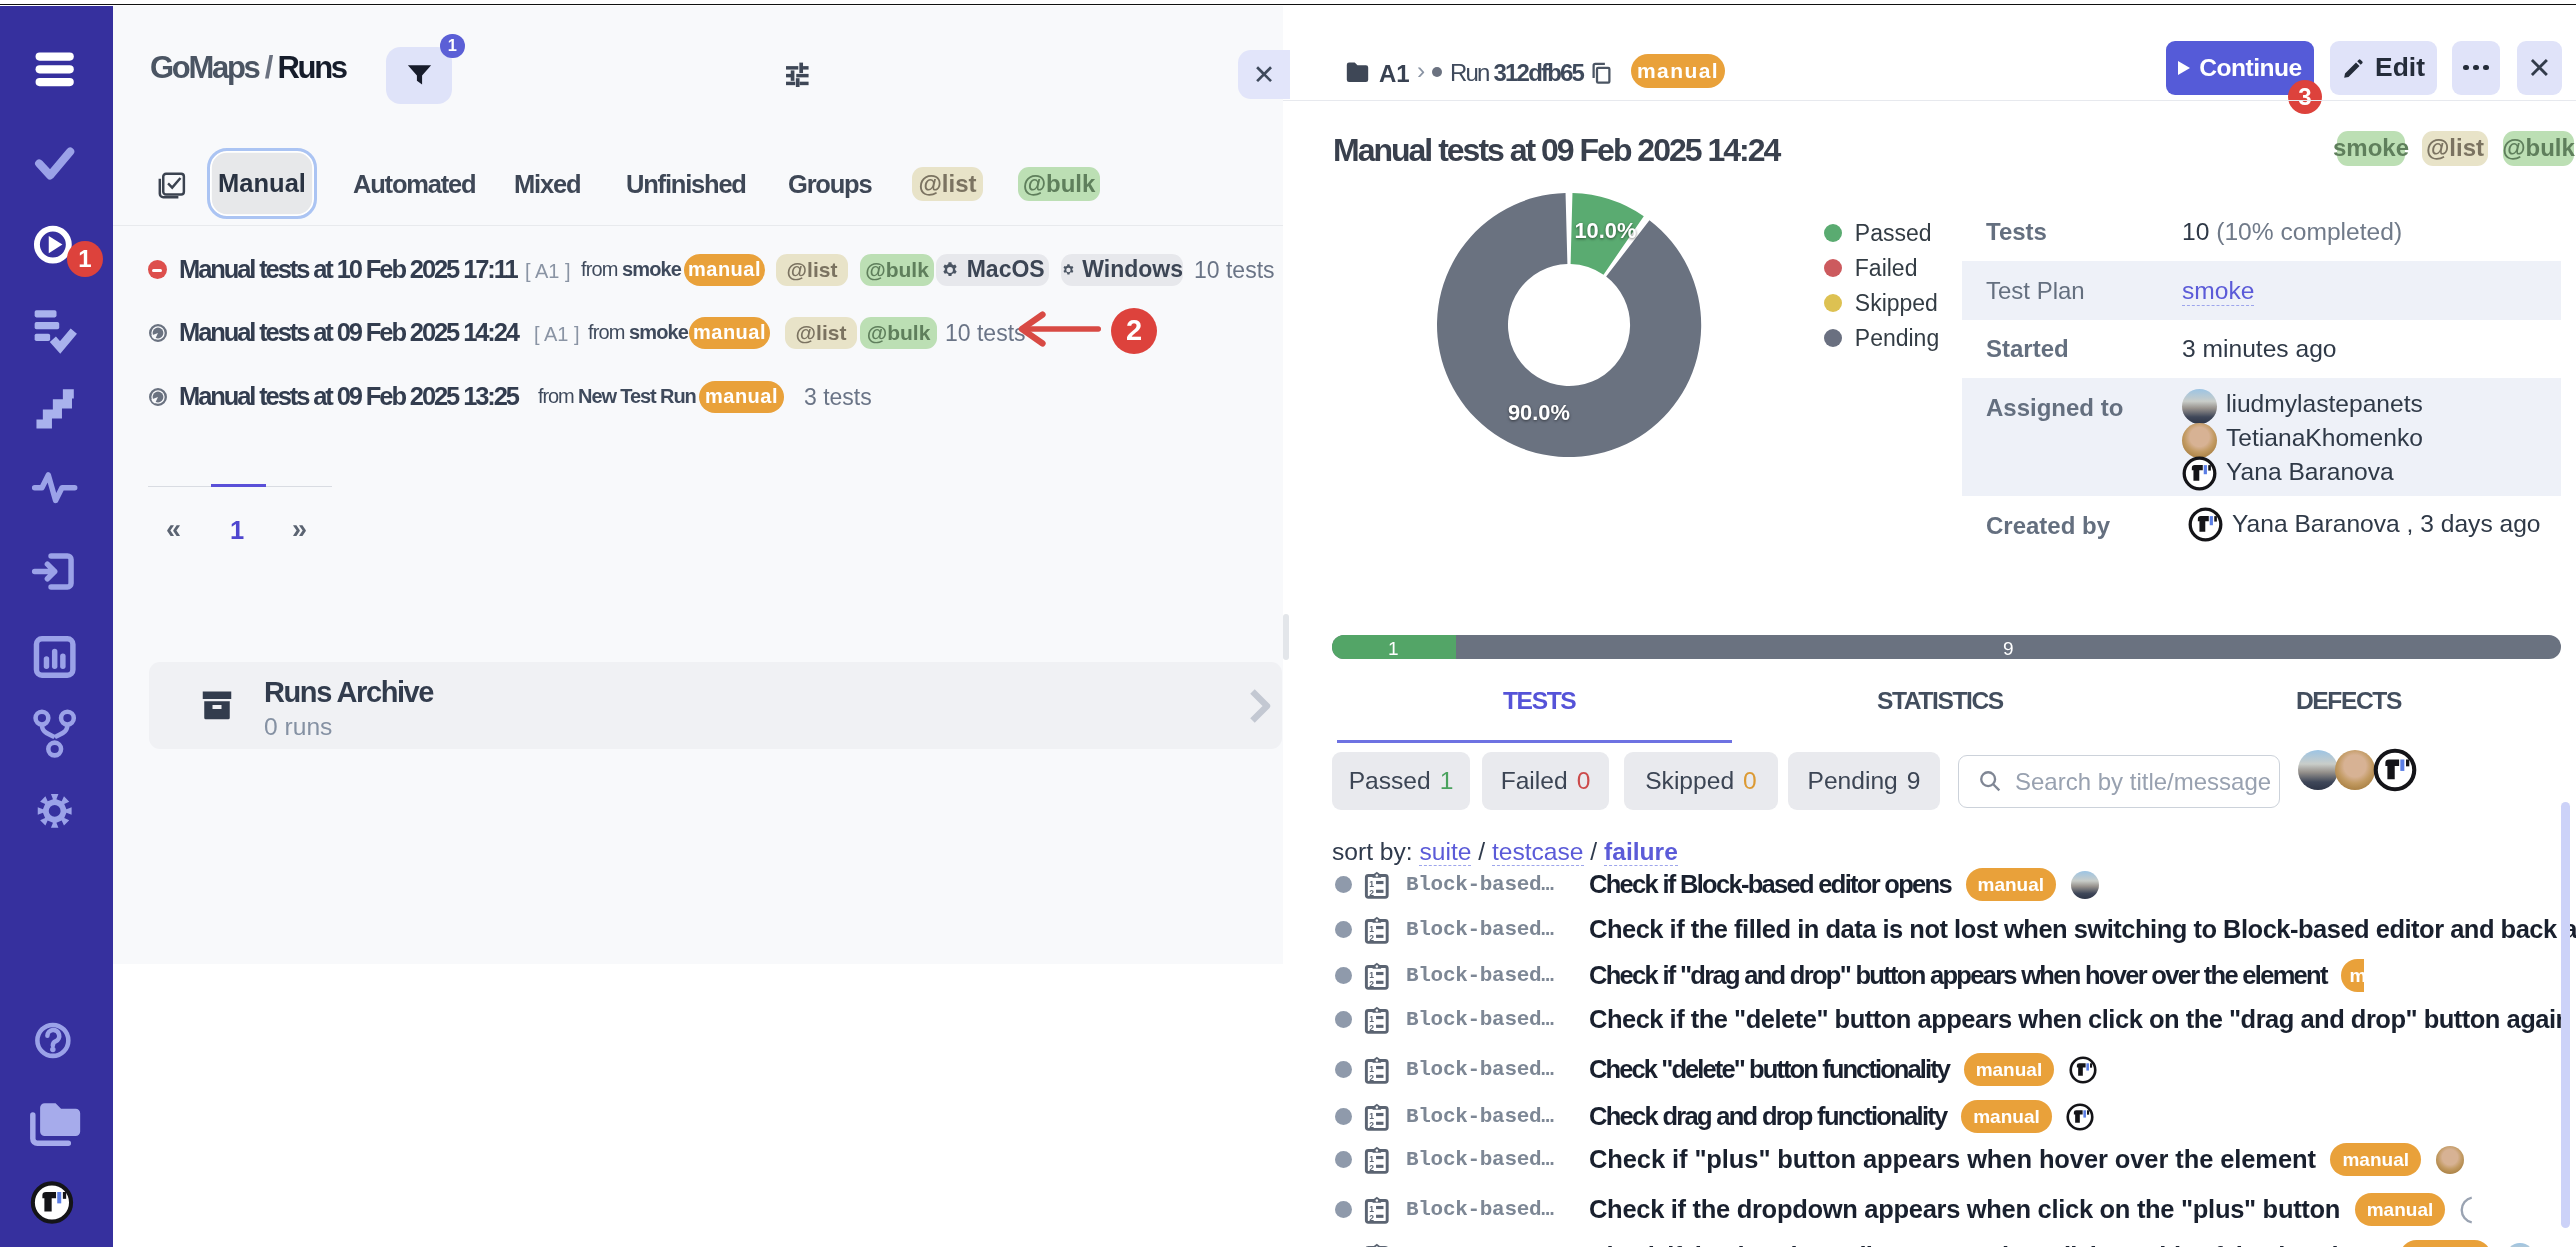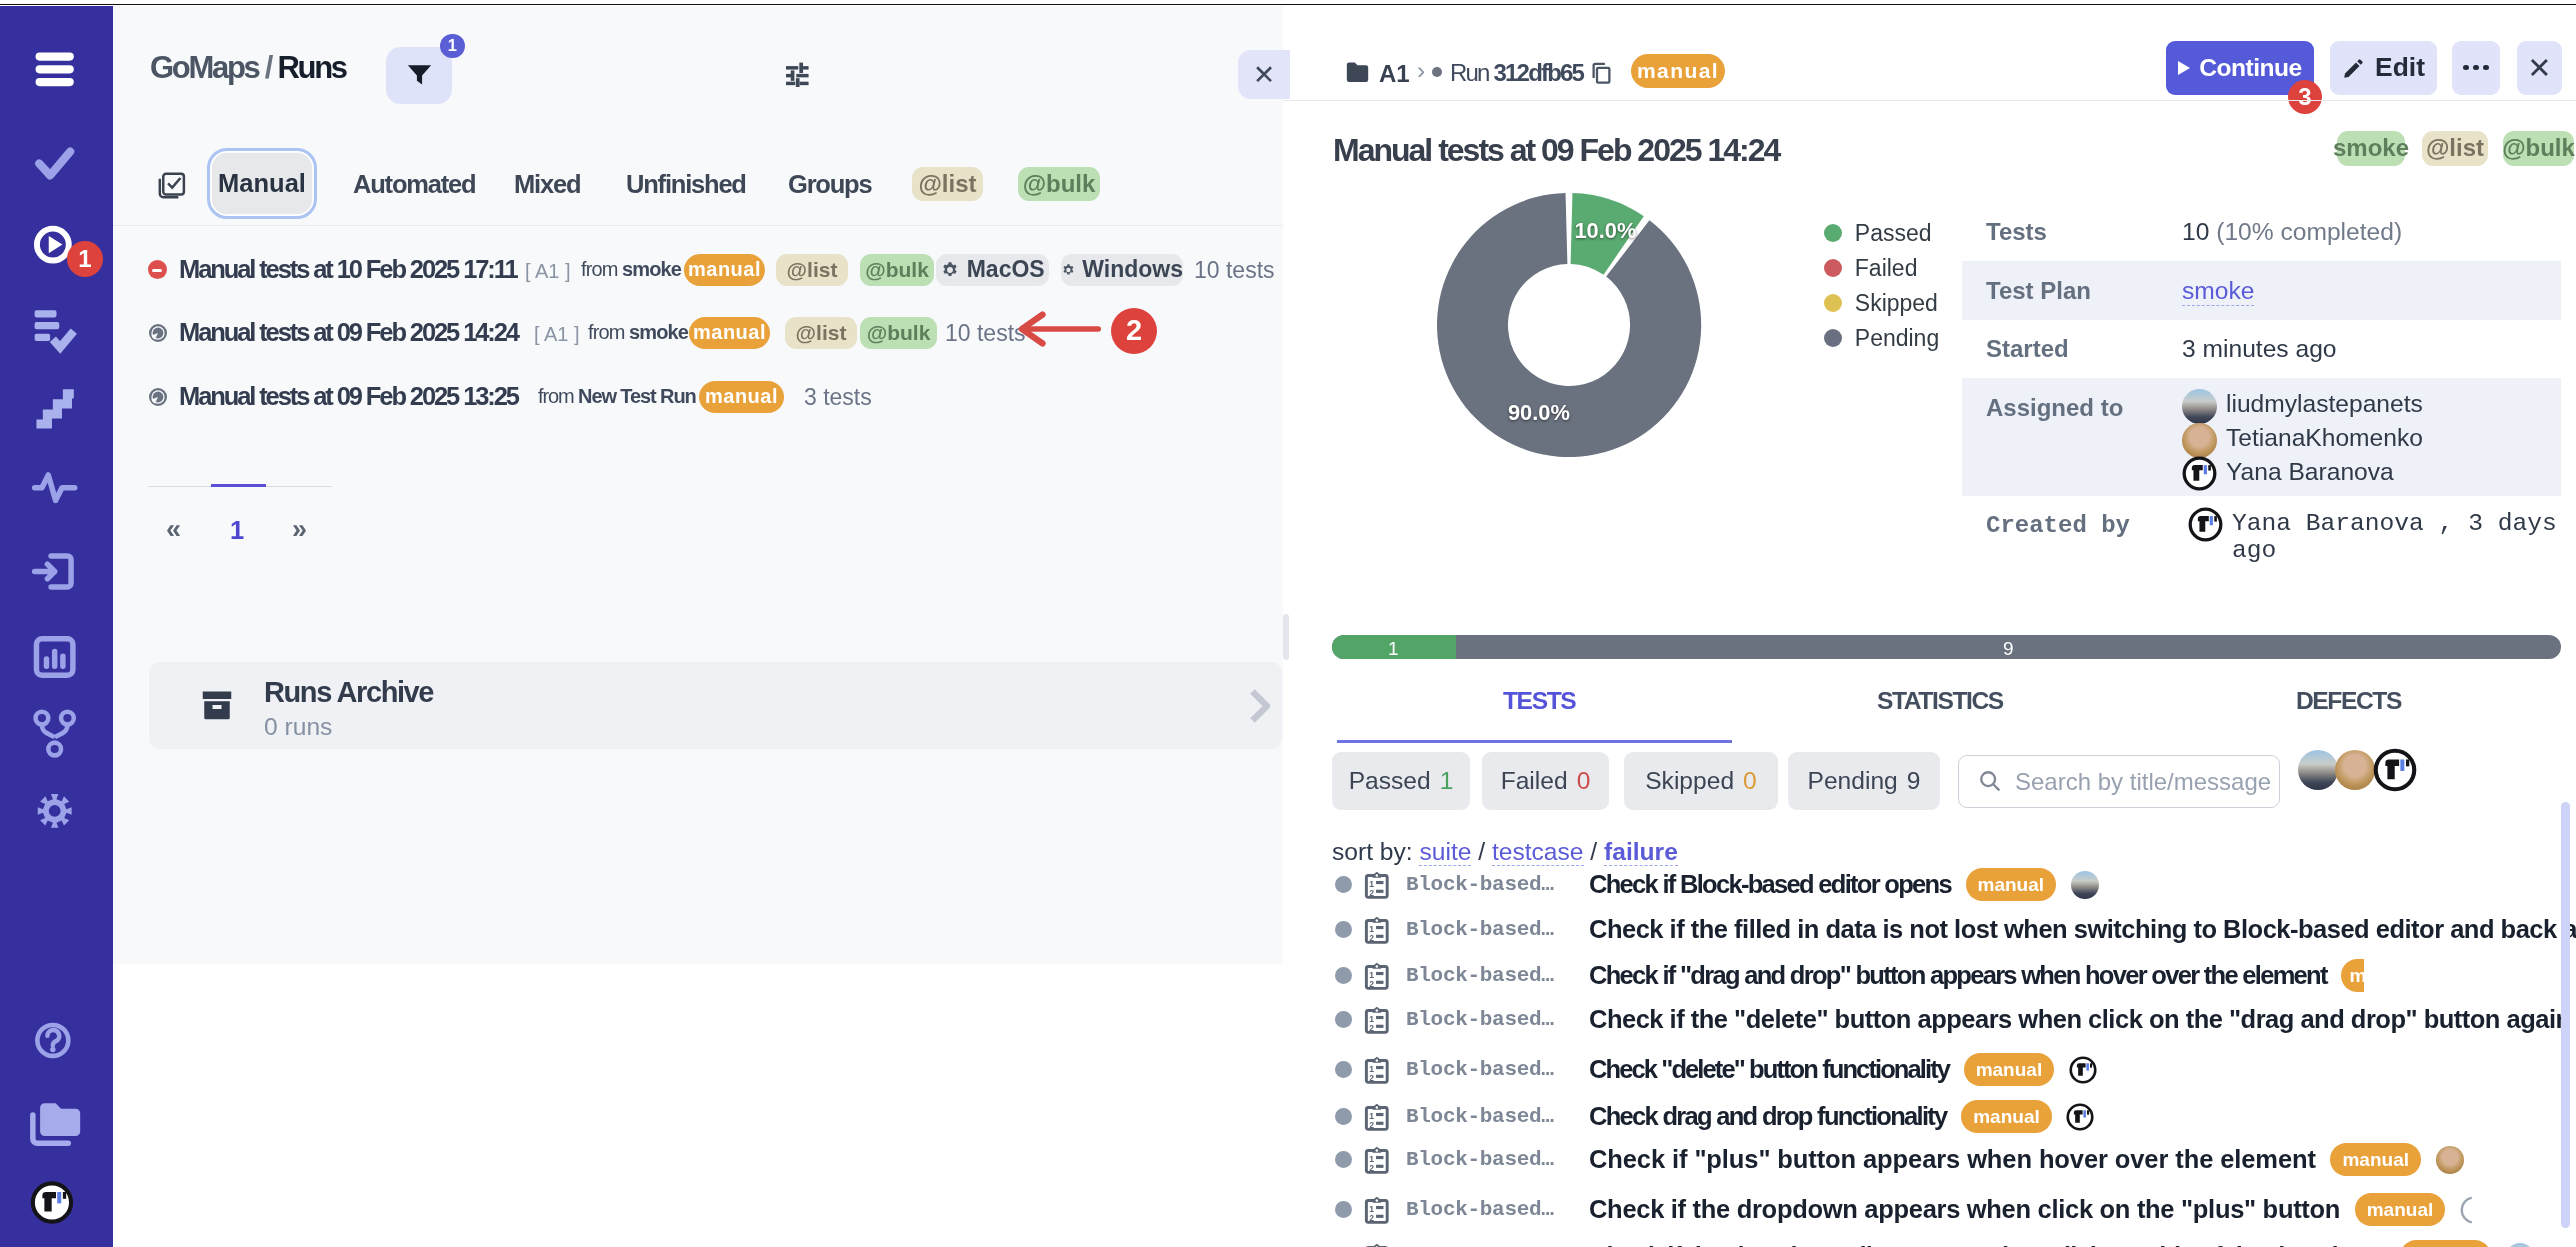--- a/index.html
+++ b/index.html
@@ -249,39 +249,39 @@
           <span style="font-size:23px;color:#333c44;">Pending</span>
         </div>
     </div>
 
     <div class="abs" style="left:679px;top:197px;width:599px;">
       <div style="background:#fff;height:58px;position:relative;">
           <span style="position:absolute;left:24px;top:15.5px;font-size:24px;font-weight:bold;color:#646f7f;">Tests</span>
         <span style="position:absolute;left:220px;top:15.5px;font-size:24.6px;color:#2f3947;">10 <span style="color:#707a89;">(10% completed)</span></span>
         </div>
       <div style="background:#eef1f8;height:59px;position:relative;">
-          <span style="position:absolute;left:24px;top:16.4px;font-size:24px;font-weight:bold;color:#646f7f;">Test Plan</span>
+          <span style="position:absolute;left:24px;top:16.4px;font-size:24px;font-weight:normal;color:#646f7f;">Test Plan</span>
         <span style="position:absolute;left:220px;top:16.4px;font-size:24.6px;color:#5b5bd8;border-bottom:1.8px dashed #9da5ec;">smoke</span>
         </div>
       <div style="background:#fff;height:58px;position:relative;">
           <span style="position:absolute;left:24px;top:15.5px;font-size:24px;font-weight:bold;color:#646f7f;">Started</span>
         <span style="position:absolute;left:220px;top:15.5px;font-size:24.6px;color:#2f3947;">3 minutes ago</span>
         </div>
       <div style="background:#eef1f8;height:118px;position:relative;">
         <span style="position:absolute;left:24px;top:16.4px;font-size:24px;font-weight:bold;color:#646f7f;">Assigned to</span>
         <span class="av av1" style="position:absolute;left:220px;top:11px;"></span>
         <span style="position:absolute;left:264px;top:12.8px;font-size:24.6px;color:#2f3947;">liudmylastepanets</span>
         <span class="av av2" style="position:absolute;left:220px;top:45px;"></span>
         <span style="position:absolute;left:264px;top:46px;font-size:24.6px;color:#2f3947;">TetianaKhomenko</span>
         <svg style="position:absolute;left:220px;top:78px;" width="35" height="35" viewBox="0 0 48 48">
             <use href="#tlogo"></use>
           </svg>
         <span style="position:absolute;left:264px;top:80px;font-size:24.6px;color:#2f3947;">Yana Baranova</span>
         </div>
-      <div style="background:#fff;height:60px;position:relative;font-family:Liberation Mono, monospace;">
+      <div style="background:#fff;height:60px;position:relative;">
           <span style="position:absolute;left:24px;top:16.4px;font-size:24px;font-weight:bold;color:#646f7f;">Created by</span>
         <svg style="position:absolute;left:226px;top:11px;" width="35" height="35" viewBox="0 0 48 48">
             <use href="#tlogo"></use>
           </svg>
         <span style="position:absolute;left:270px;top:14.6px;font-size:24.6px;color:#2f3947;">Yana Baranova , 3 days ago</span>
         </div>
     </div>
 
     <div class="abs" style="left:49px;top:629px;width:1229px;height:24px;border-radius:12px;background:#6a7280;"></div>
     <div class="abs" style="left:49px;top:629px;width:124px;height:24px;border-radius:12px 0 0 12px;background:#53a567;"></div>

